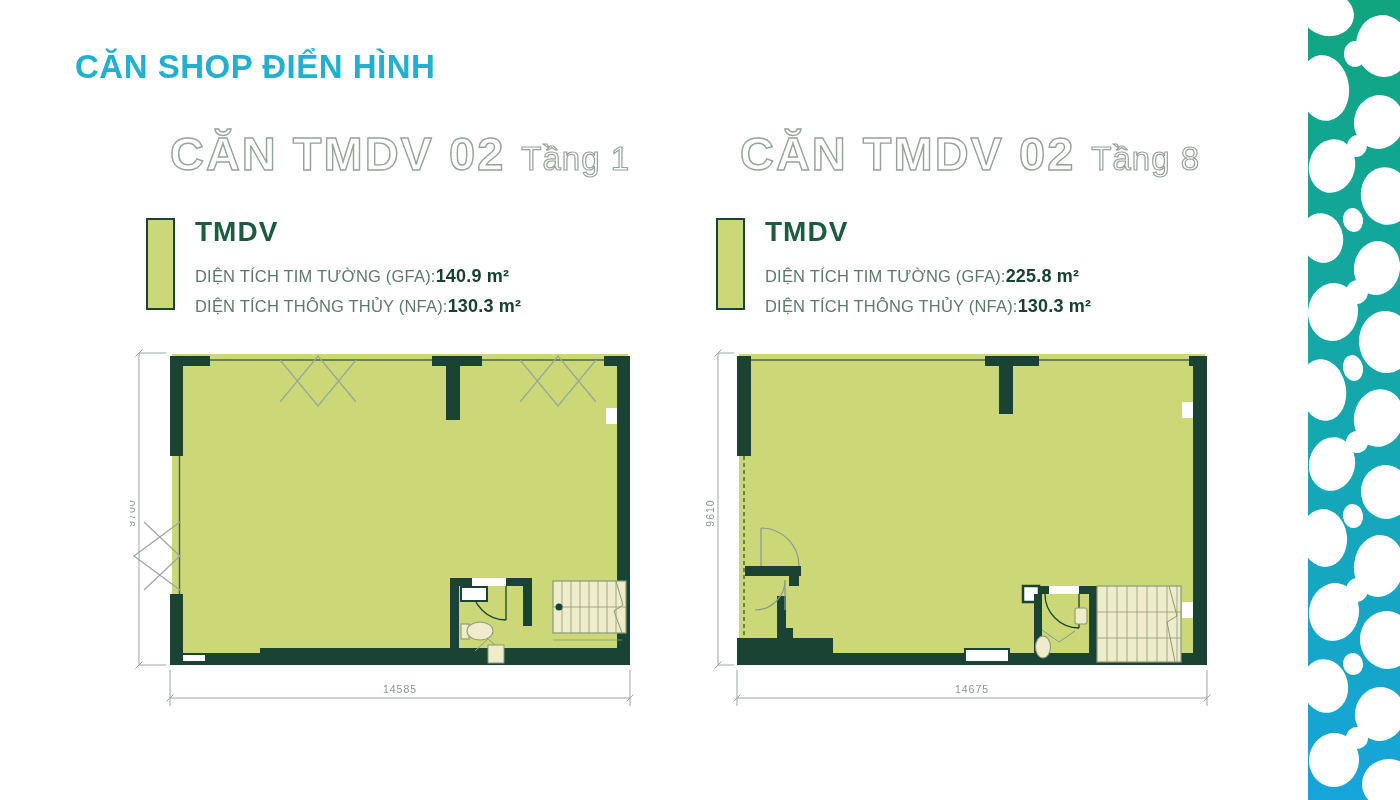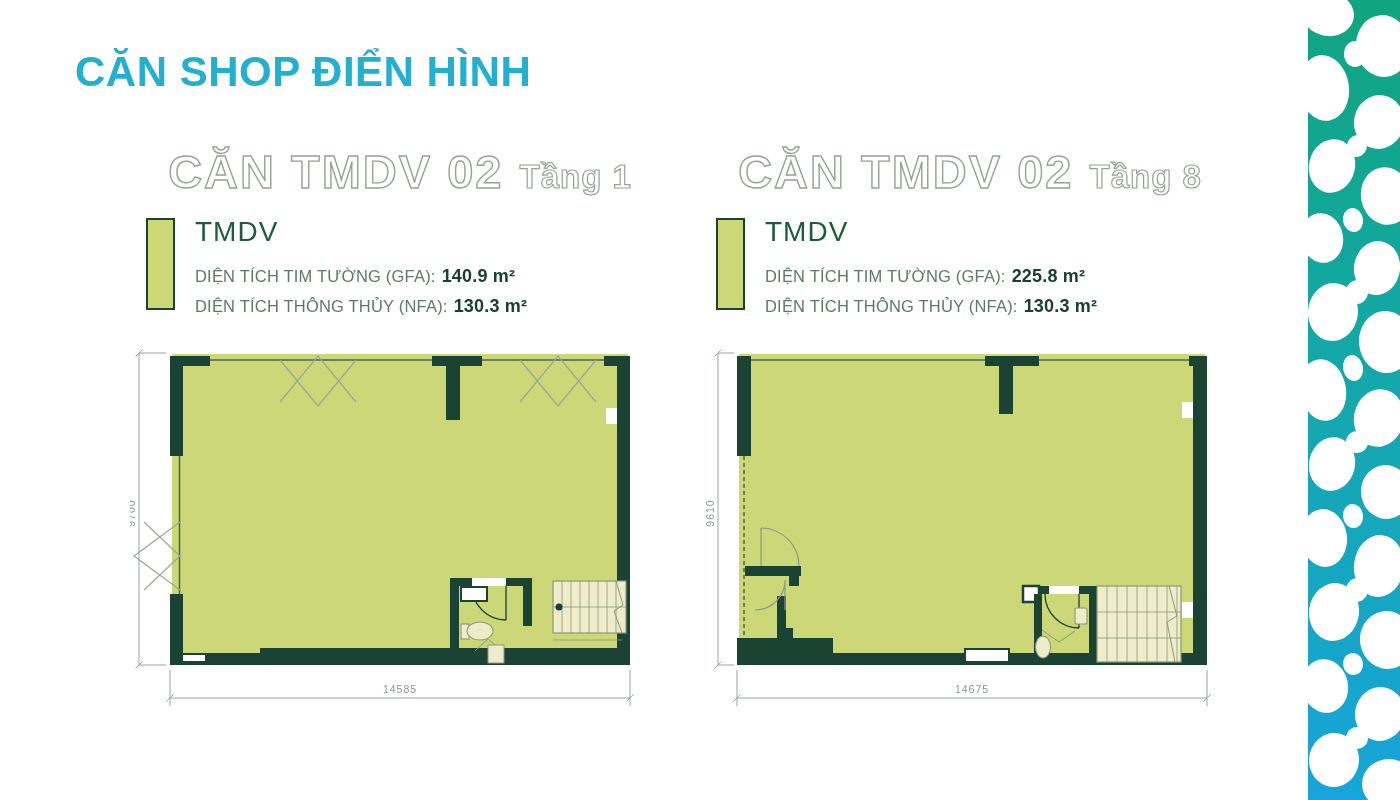--- a/index.html
+++ b/index.html
@@ -2,47 +2,47 @@
 <html><head>
 <meta charset="utf-8">
 <style>
   html,body{margin:0;padding:0;}
   body{
     width:1400px;height:800px;position:relative;overflow:hidden;background:#ffffff;
     font-family:"Liberation Sans","DejaVu Sans",sans-serif;
   }
   .page-title{
     position:absolute;left:75px;top:48px;margin:0;
-    font-size:42px;font-weight:700;letter-spacing:.5px;color:#23b0d0;
+    font-size:33px;font-weight:700;letter-spacing:.5px;color:#23b0d0;
   }
   .unit{position:absolute;top:120px;width:540px;height:620px;}
   .unit.u1{left:130px;}
   .unit.u2{left:700px;}
   .heading{
     display:flex;justify-content:center;align-items:baseline;gap:16px;
-    margin-top:24px;white-space:nowrap;
+    margin-top:6px;white-space:nowrap;
   }
   .heading-main{
     font-size:47px;font-weight:700;letter-spacing:2px;
     color:transparent;-webkit-text-stroke:1.4px #94a498;
   }
   .heading-floor{
-    font-size:33px;font-weight:700;letter-spacing:1px;
+    font-size:33px;font-weight:400;letter-spacing:1px;
     color:transparent;-webkit-text-stroke:1.2px #94a498;
   }
   .legend{position:absolute;top:96px;left:16px;display:flex;gap:20px;}
   .swatch{
     width:29px;height:92px;background:#ccd777;border:2.5px solid #1b4334;box-sizing:border-box;
     margin-top:2px;flex:0 0 auto;
   }
   .legend-title{
-    font-size:28px;font-weight:400;letter-spacing:1px;color:#1d5b40;margin:0 0 13px 0;
+    font-size:28px;font-weight:700;letter-spacing:1px;color:#1d5b40;margin:0 0 13px 0;
   }
   .spec-row{font-size:16.5px;color:#5c7a67;line-height:30px;letter-spacing:.2px;}
-  .spec-value{font-size:18px;font-weight:700;color:#174130;margin-left:6px;}
+  .spec-value{font-size:18px;font-weight:700;color:#174130;}
   .plan{position:absolute;top:225px;left:0;width:540px;height:365px;}
   .dim-label{
     font-family:"Liberation Sans","DejaVu Sans",sans-serif;
     font-size:10.5px;fill:#8a9593;letter-spacing:1px;
   }
   .pebbles{position:absolute;top:0;right:0;width:112px;height:800px;}
 </style>
 </head>
 <body>
 

